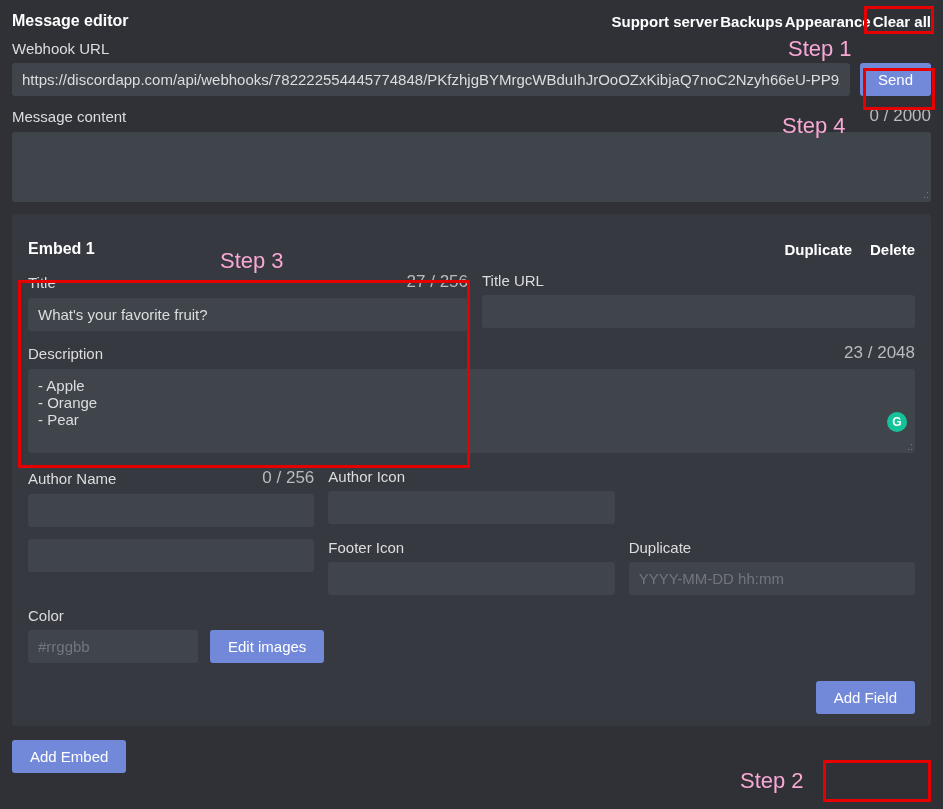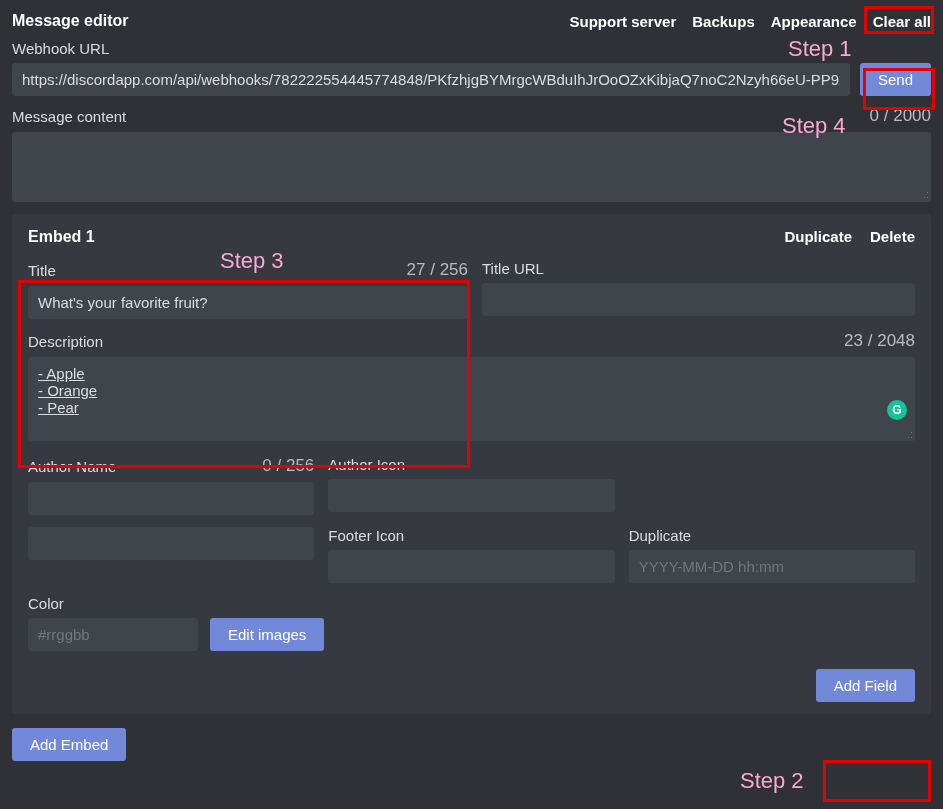--- a/index.html
+++ b/index.html
@@ -13,38 +13,38 @@
     overflow: hidden;
   }
   .container { padding: 12px; }
   .header {
     display: flex;
     justify-content: space-between;
     align-items: center;
     margin-bottom: 10px;
   }
   .header-title { font-weight: 600; color: #fff; font-size: 16px; }
-  .header-links { display: flex; gap: 16px; }
+  .header-links { display: flex; gap: 2px; }
   .header-link { color: #fff; font-weight: 600; font-size: 15px; cursor: pointer; }
   .label { color: #dcddde; font-size: 15px; margin-bottom: 6px; display:flex; justify-content:space-between; align-items:center;}
   .counter { color: #b9bbbe; font-size: 17px; }
   .row { display:flex; gap:10px; align-items:flex-end; margin-bottom:10px; }
   .input, .textarea {
     background: #40444b;
     border: none;
     color: #dcddde;
     padding: 8px 10px;
     border-radius: 3px;
     width: 100%;
     font-size: 15px;
     font-family: inherit;
     outline: none;
   }
   .input::placeholder, .textarea::placeholder { color: #72767d; }
-  .textarea { resize: none; text-decoration: underline; }
+  .textarea { resize: none; }
   .btn {
     background: #7289da;
     color: #fff;
     border: none;
     padding: 8px 18px;
     border-radius: 3px;
     font-weight: 500;
     font-size: 15px;
     cursor: pointer;
     white-space: nowrap;
@@ -64,22 +64,23 @@
     font-size: 11px;
   }
   .embed-panel {
     background: #36393f;
     border-radius: 4px;
     padding: 14px 16px 12px 16px;
   }
   .embed-header {
     display:flex;
     justify-content:space-between;
-    align-items:flex-start;
+    align-items:center;
     margin-bottom:14px;
+    margin-top:12px;
   }
   .embed-title { font-weight:600; color:#fff; font-size:16px; }
   .embed-actions { display:flex; gap:18px; }
   .embed-action { color:#fff; font-weight:600; cursor:pointer; font-size:15px; }
   .form-group { margin-bottom: 12px; }
   .grid-2 { display:grid; grid-template-columns: 440px 1fr; gap: 14px; }
   .grid-3 { display:grid; grid-template-columns: 1fr 1fr 1fr; gap: 14px; }
   .color-row { display:flex; gap:12px; align-items:flex-end; }
   .color-input { width: 170px; }
   .add-field-row { display:flex; justify-content:flex-end; margin-top:18px; }

